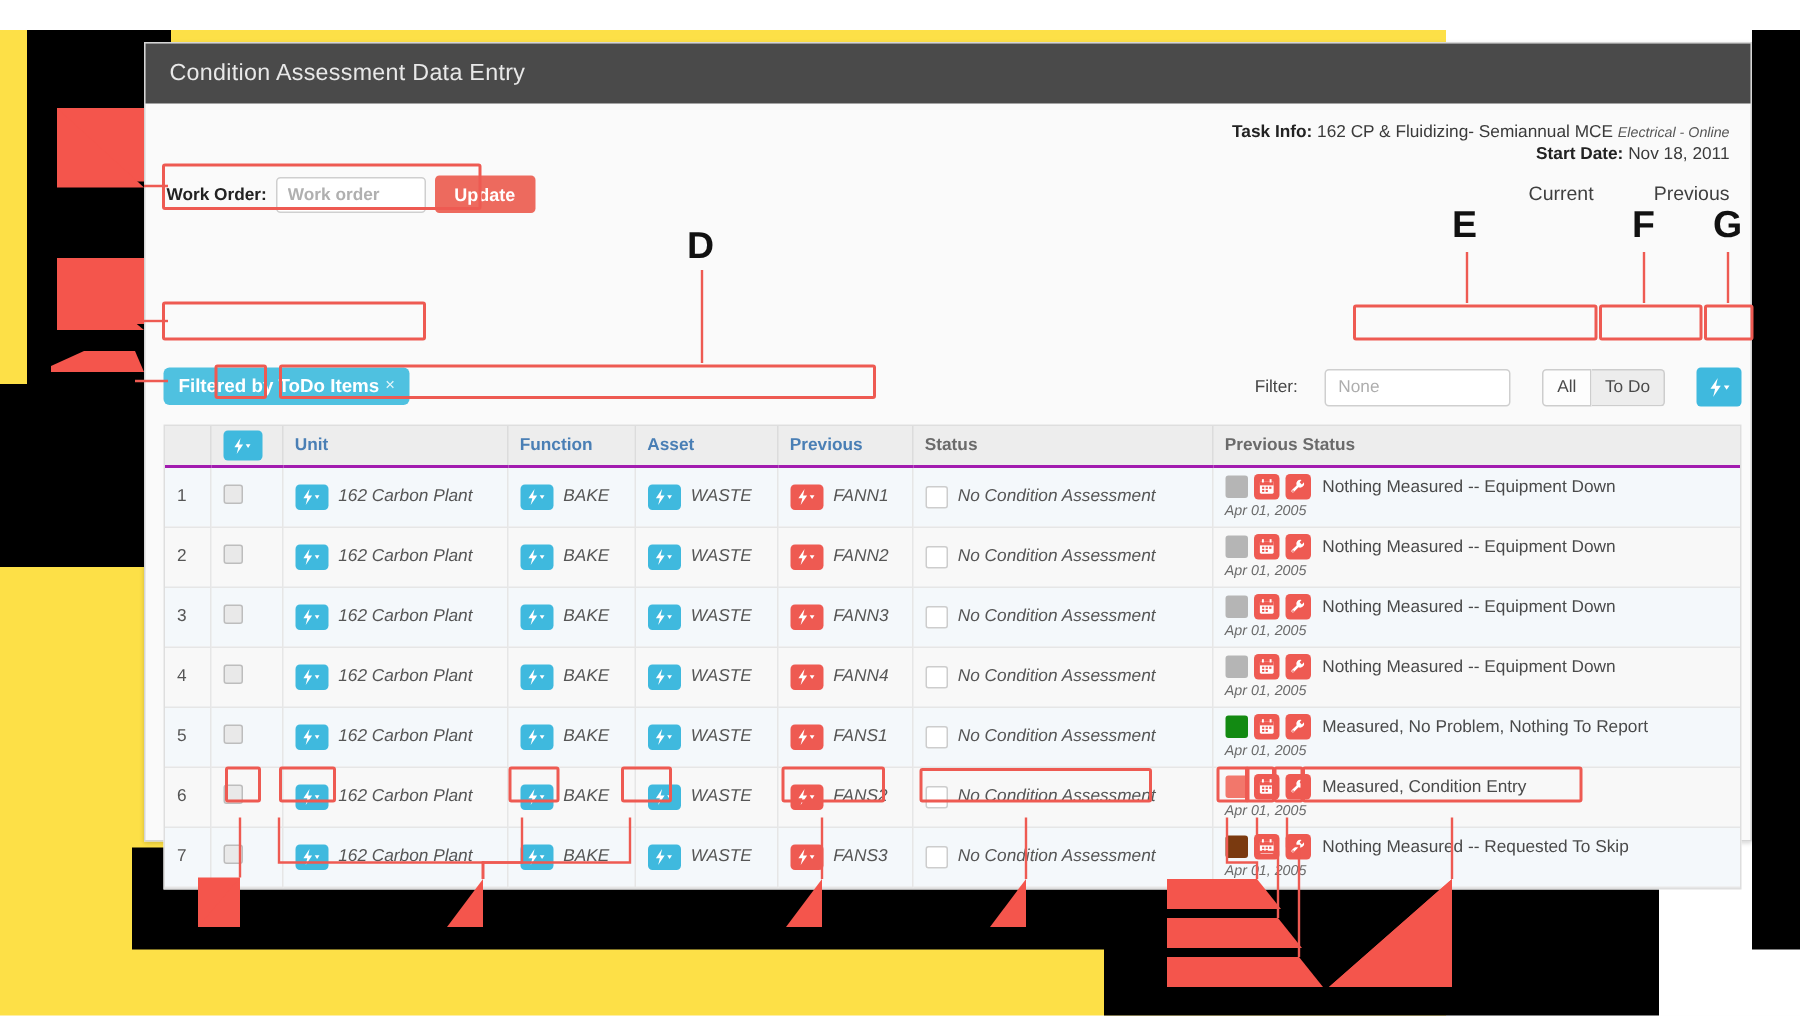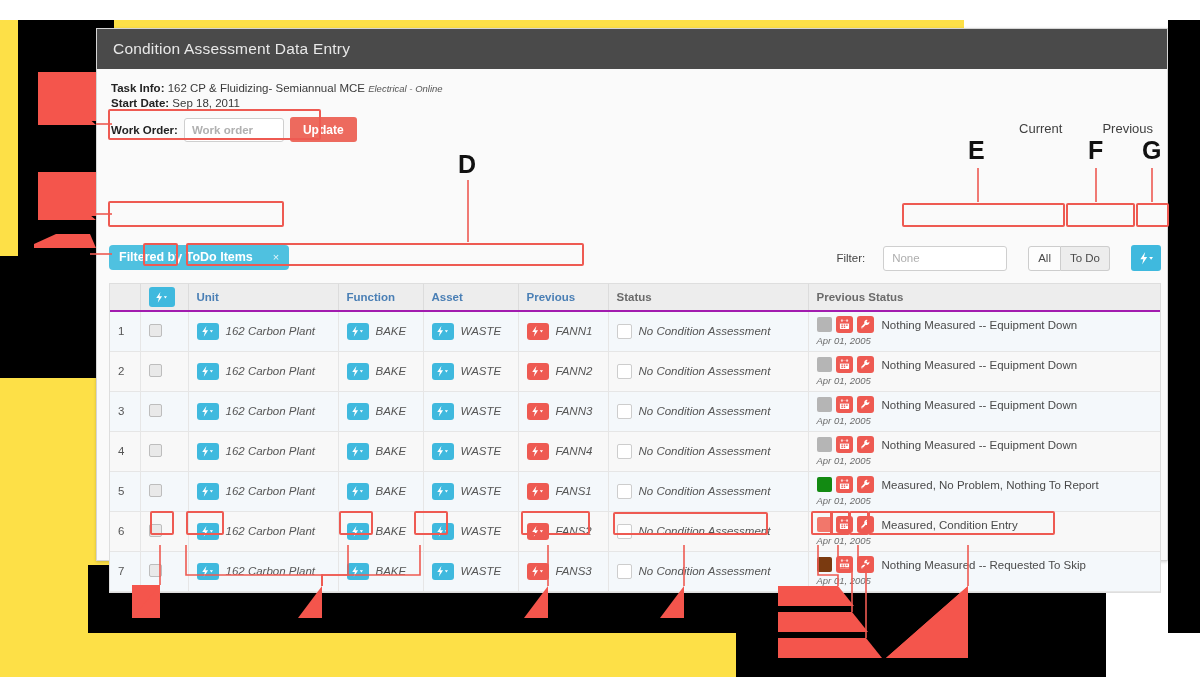--- a/index.html
+++ b/index.html
@@ -26,21 +26,21 @@
   .panel-header {
     height: 40px; background: #4a4a4a;
     display: flex; align-items: center; padding: 0 16px;
   }
   .panel-header .title {
     color: #e8e8e8; font-size: 15.5px; letter-spacing: .2px;
   }
   .panel-body { padding: 12px 14px 0 14px; position: relative; height: 492px; }
 
   
-  .taskinfo { font-size: 11.5px; color: #3a3a3a; line-height: 15px; }
+  .taskinfo { font-size: 11.5px; color: #3a3a3a; line-height: 15px; text-align: right; }
   .taskinfo b { font-weight: bold; color: #222; }
   .taskinfo .em { font-style: italic; font-size: 9.5px; color: #555; }
 
   .wo-row { display: flex; align-items: center; gap: 6px; margin-top: 6px; }
   .wo-label { font-size: 11.5px; font-weight: bold; color: #222; }
   .wo-input {
     width: 100px; height: 24px; border: 1px solid #cfcfcf; border-radius: 3px;
     background: #fff; font-size: 11.5px; color: #9b9b9b; padding: 0 7px;
     font-family: "Liberation Sans", sans-serif;
     font-weight: bold;
@@ -54,21 +54,21 @@
 
   
   .topnav { position: absolute; right: 14px; top: 52px; display: flex; gap: 40px; }
   .topnav a { color: #3f3f3f; font-size: 13px; text-decoration: none; cursor: pointer; }
 
   
   .badge-todo {
     position: absolute; left: 12px; top: 176px;
     background: #4fc1e0; color: #fff; border-radius: 4px;
     padding: 5px 10px 6px 10px; font-size: 12.5px; font-weight: bold;
-    display: inline-flex; align-items: center; gap: 20px;
+    display: inline-flex; align-items: center; gap: 4px;
   }
   .badge-todo .x { font-size: 11px; font-weight: normal; opacity: .85; cursor: pointer; }
 
   
   .filterbar {
     position: absolute; right: 6px; top: 176px;
     display: flex; align-items: center; gap: 12px;
   }
   .filterbar .flabel { font-size: 11.5px; color: #444; margin-right: 6px; }
   .filter-input {
@@ -178,21 +178,21 @@
     <div class="panel-body">
 
       <div class="taskinfo">
         <div>
           <b>Task Info:</b>
           <span>162 CP &amp; Fluidizing- Semiannual MCE</span>
           <span class="em">Electrical - Online</span>
         </div>
         <div>
           <b>Start Date:</b>
-          <span>Sep 18, 2011</span>
+          <span>Nov 18, 2011</span>
         </div>
       </div>
 
       <div class="wo-row">
         <span class="wo-label">Work Order:</span>
         <input class="wo-input" type="text" placeholder="Work order" style="">
         <button class="btn-update">Update</button>
       </div>
 
       <div class="topnav">

